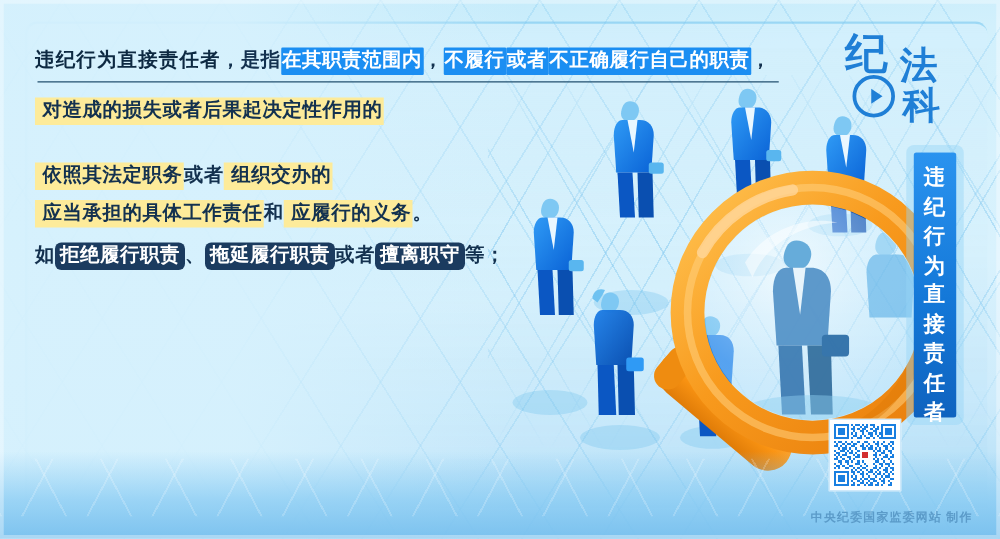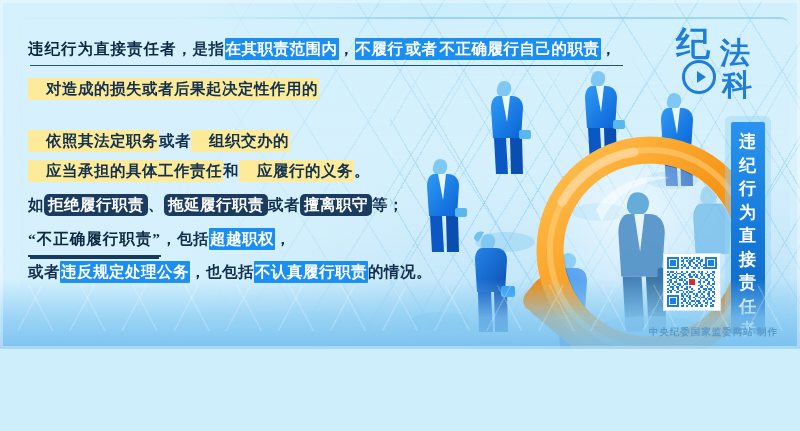--- a/index.html
+++ b/index.html
@@ -2,21 +2,21 @@
 <html lang="zh"><head>
 <meta charset="utf-8">
 <style>
   html,body{margin:0;padding:0;}
   body{
     width:800px;height:431px;overflow:hidden;
     font-family:"Liberation Serif","DejaVu Serif",serif;
     background:#cfeefb;
   }
   #poster{
-    position:relative;width:800px;height:349px;overflow:hidden;
+    position:relative;width:800px;height:431px;overflow:hidden;
     background:linear-gradient(175deg,#bfe9fa 0%,#d2f0fc 18%,#d9f2fd 55%,#cdebfb 78%,#a8d9f5 100%);
   }
   
   #poster::after{
     content:"";position:absolute;inset:0;pointer-events:none;
     box-shadow:inset 0 0 0 3px rgba(255,255,255,0.35);
   }
   .inner-panel{
     position:absolute;left:20px;top:17px;right:10px;bottom:24px;
     border-radius:10px 10px 0 0;
@@ -55,21 +55,21 @@
   .line{
     font-size:15.5px;line-height:30px;color:#13314f;white-space:nowrap;
     font-weight:700;letter-spacing:.5px;
   }
   .lead{font-weight:800;color:#0d2942;letter-spacing:1px;}
   .hl-blue{
     background:#1b8ef2;color:#ffffff;padding:2px 1px 3px 1px;border-radius:1px;
     box-decoration-break:clone;-webkit-box-decoration-break:clone;
   }
   .hl-yellow{
-    background:#fdeb9a;color:#13314f;padding:2px 1px 3px 18px;
+    background:#fdeb9a;color:#13314f;padding:2px 1px 3px 6px;
     box-decoration-break:clone;-webkit-box-decoration-break:clone;
   }
   .hl-navy{
     background:#1b3b5f;color:#ffffff;padding:2px 4px 3px 4px;border-radius:5px;
     box-decoration-break:clone;-webkit-box-decoration-break:clone;
   }
   .uline{
     position:relative;display:inline-block;
     border-bottom:2px solid #16395c;
     box-shadow:0 4px 0 -2px #16395c;
@@ -294,24 +294,20 @@
 
     <div class="para gap">
       <div class="line"><span class="hl-yellow">依照其法定职务</span><span>或者</span><span class="hl-yellow">组织交办的</span></div>
       <div class="line"><span class="hl-yellow">应当承担的具体工作责任</span><span>和</span><span class="hl-yellow">应履行的义务</span><span>。</span></div>
     </div>
 
     <div class="para">
       <div class="line"><span>如</span><span class="hl-navy">拒绝履行职责</span><span>、</span><span class="hl-navy">拖延履行职责</span><span>或者</span><span class="hl-navy">擅离职守</span><span>等；</span></div>
     </div>
 
-    <div class="para">
-      <div class="line"><span class="uline lead">“不正确履行职责”</span><span>，包括</span><span class="hl-blue">超越职权</span><span>，</span></div>
-      <div class="line"><span>或者</span><span class="hl-blue">违反规定处理公务</span><span>，也包括</span><span class="hl-blue">不认真履行职责</span><span>的情况。</span></div>
-    </div>
 
   </div>
 
   <div class="logo">
     <span class="ji">纪</span>
     <span class="fa">法</span>
     <span class="ke">科</span>
     <span class="circ"></span>
   </div>
 

